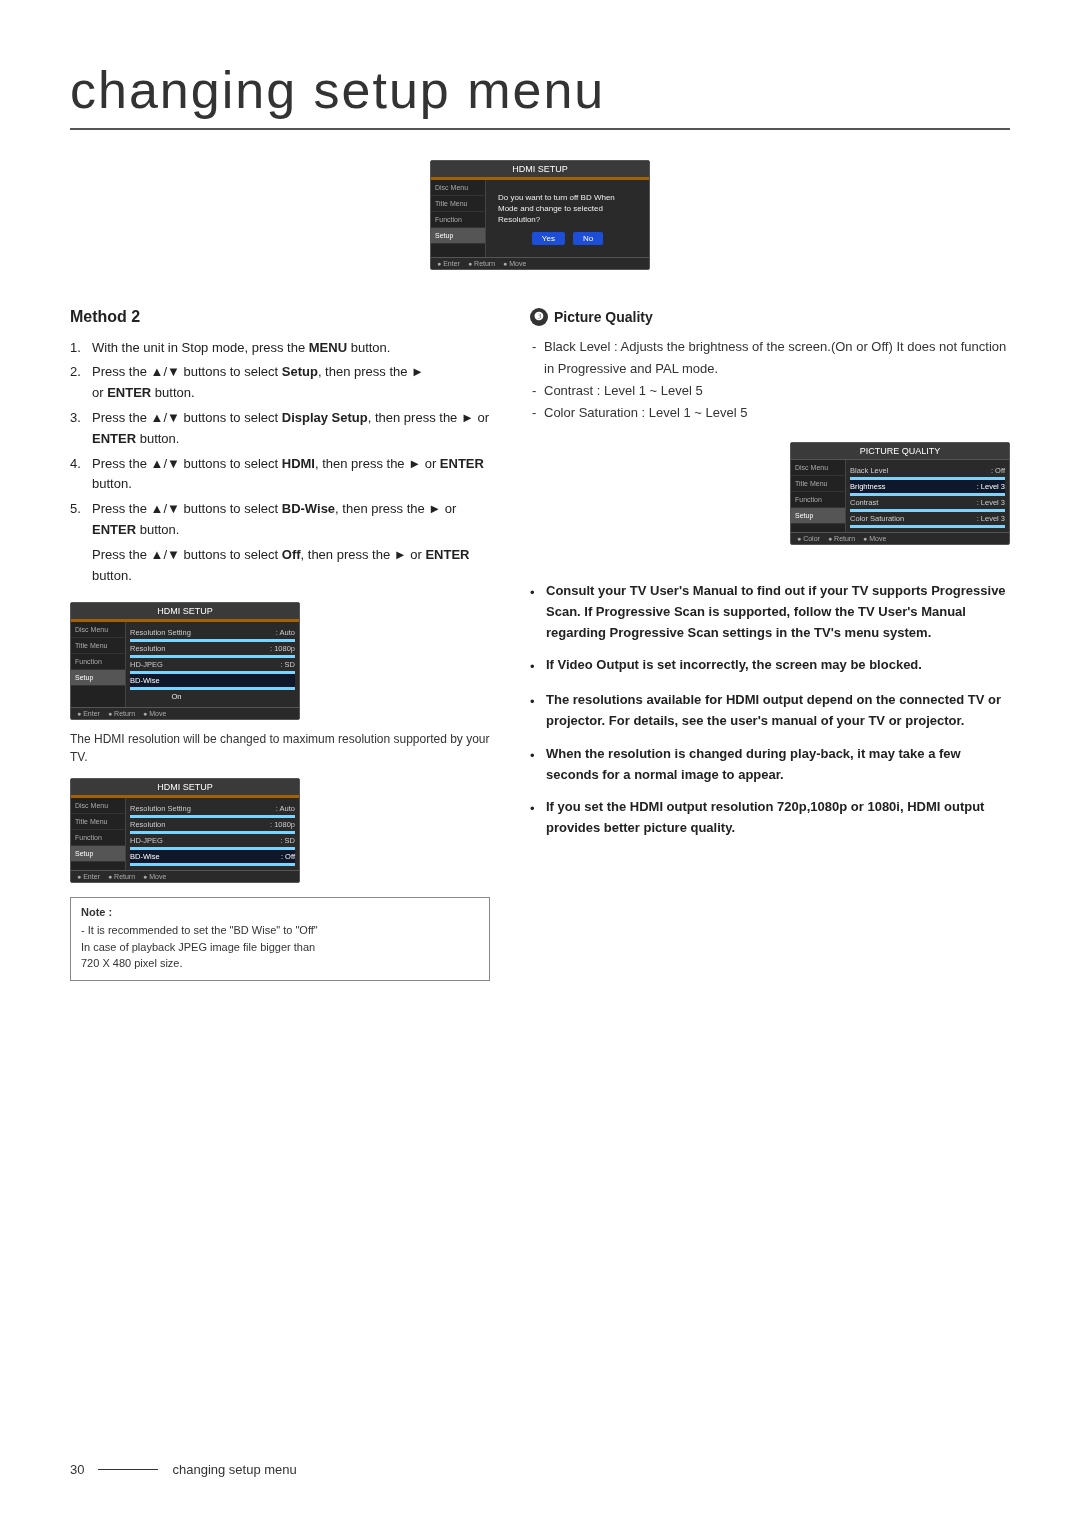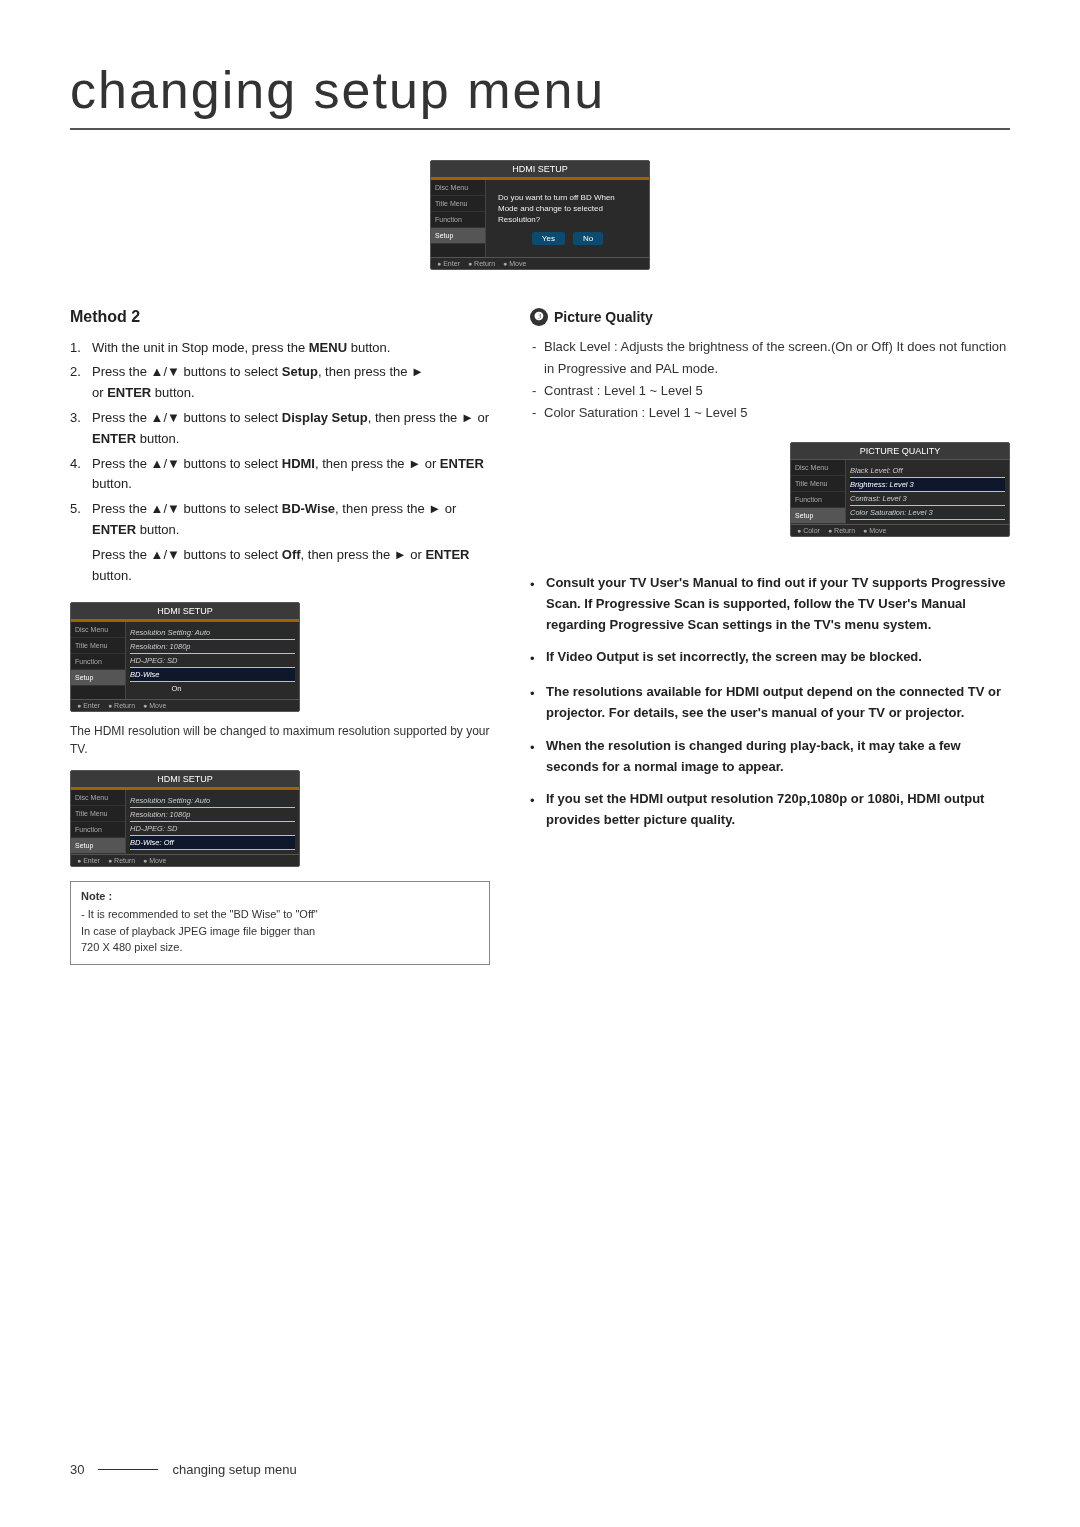--- a/index.html
+++ b/index.html
@@ -107,21 +107,21 @@
     }
 
     .screen-buttons {
       display: flex;
       gap: 8px;
       justify-content: center;
       margin-top: 4px;
     }
 
     .screen-btn {
-      background: #0c4a6e;
+      background: #1d4ed8;
       color: #fff;
       padding: 2px 10px;
       font-size: 8px;
       border-radius: 2px;
     }
 
     .screen-footer {
       border-top: 1px solid #555;
       padding: 2px 6px;
       display: flex;
@@ -152,25 +152,25 @@
       color: #fff;
     }
 
     .screen-content {
       flex: 1;
       padding: 4px;
     }
 
     .screen-row {
       display: flex;
+      justify-content: space-between;
       padding: 2px 0;
-      border-bottom: 1px solid #7dd3fc;
+      border-bottom: 3px solid #7dd3fc;
       font-size: 7.5px;
       color: #ccc;
-      font-style: italic;
     }
 
     .screen-row.highlight {
       background: #0f172a;
       color: #fff;
     }
 
     
     .note-box {
       border: 1px solid #888;

